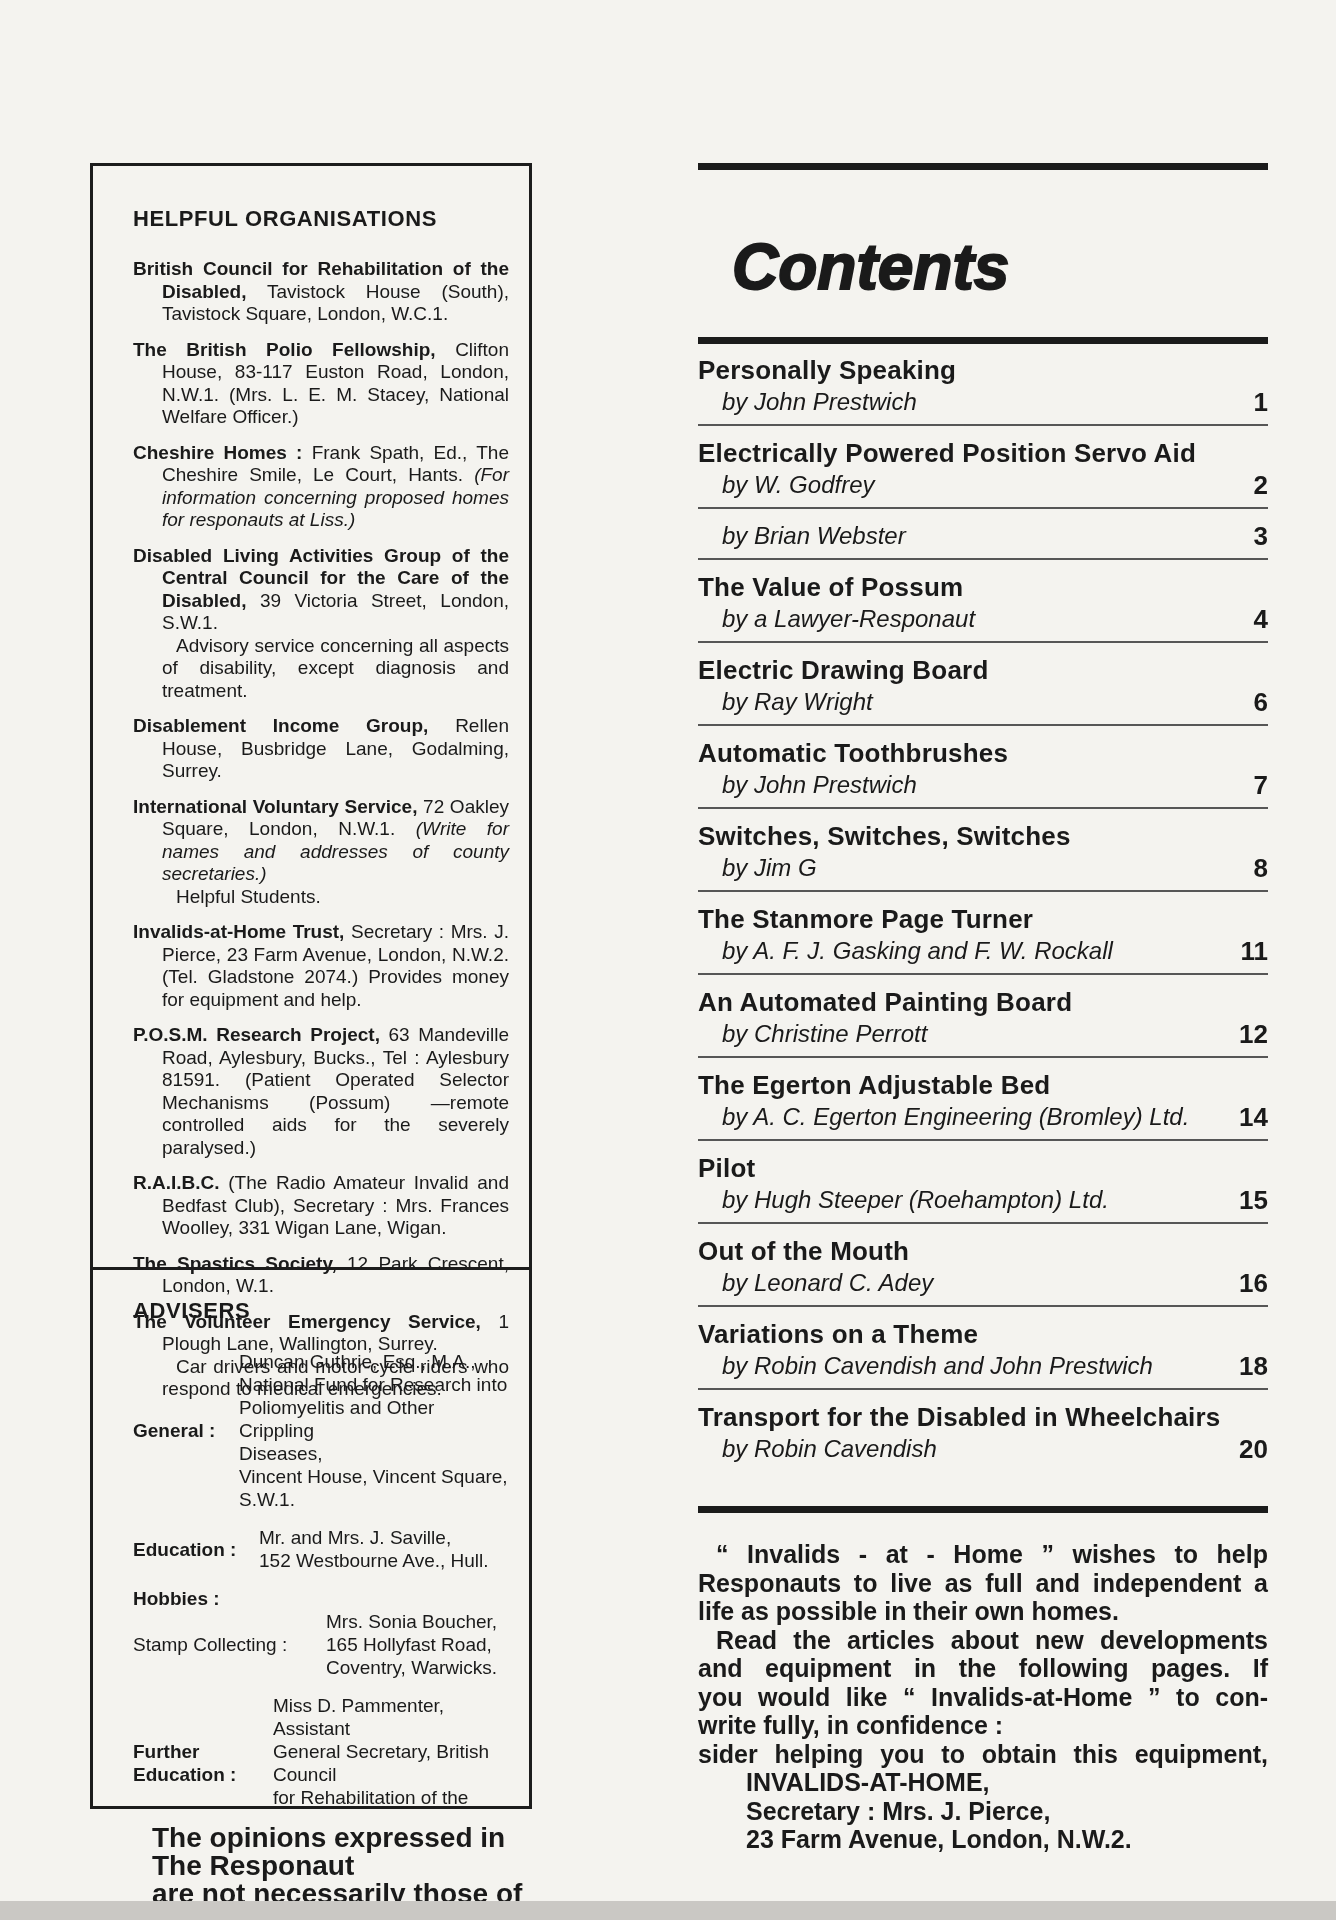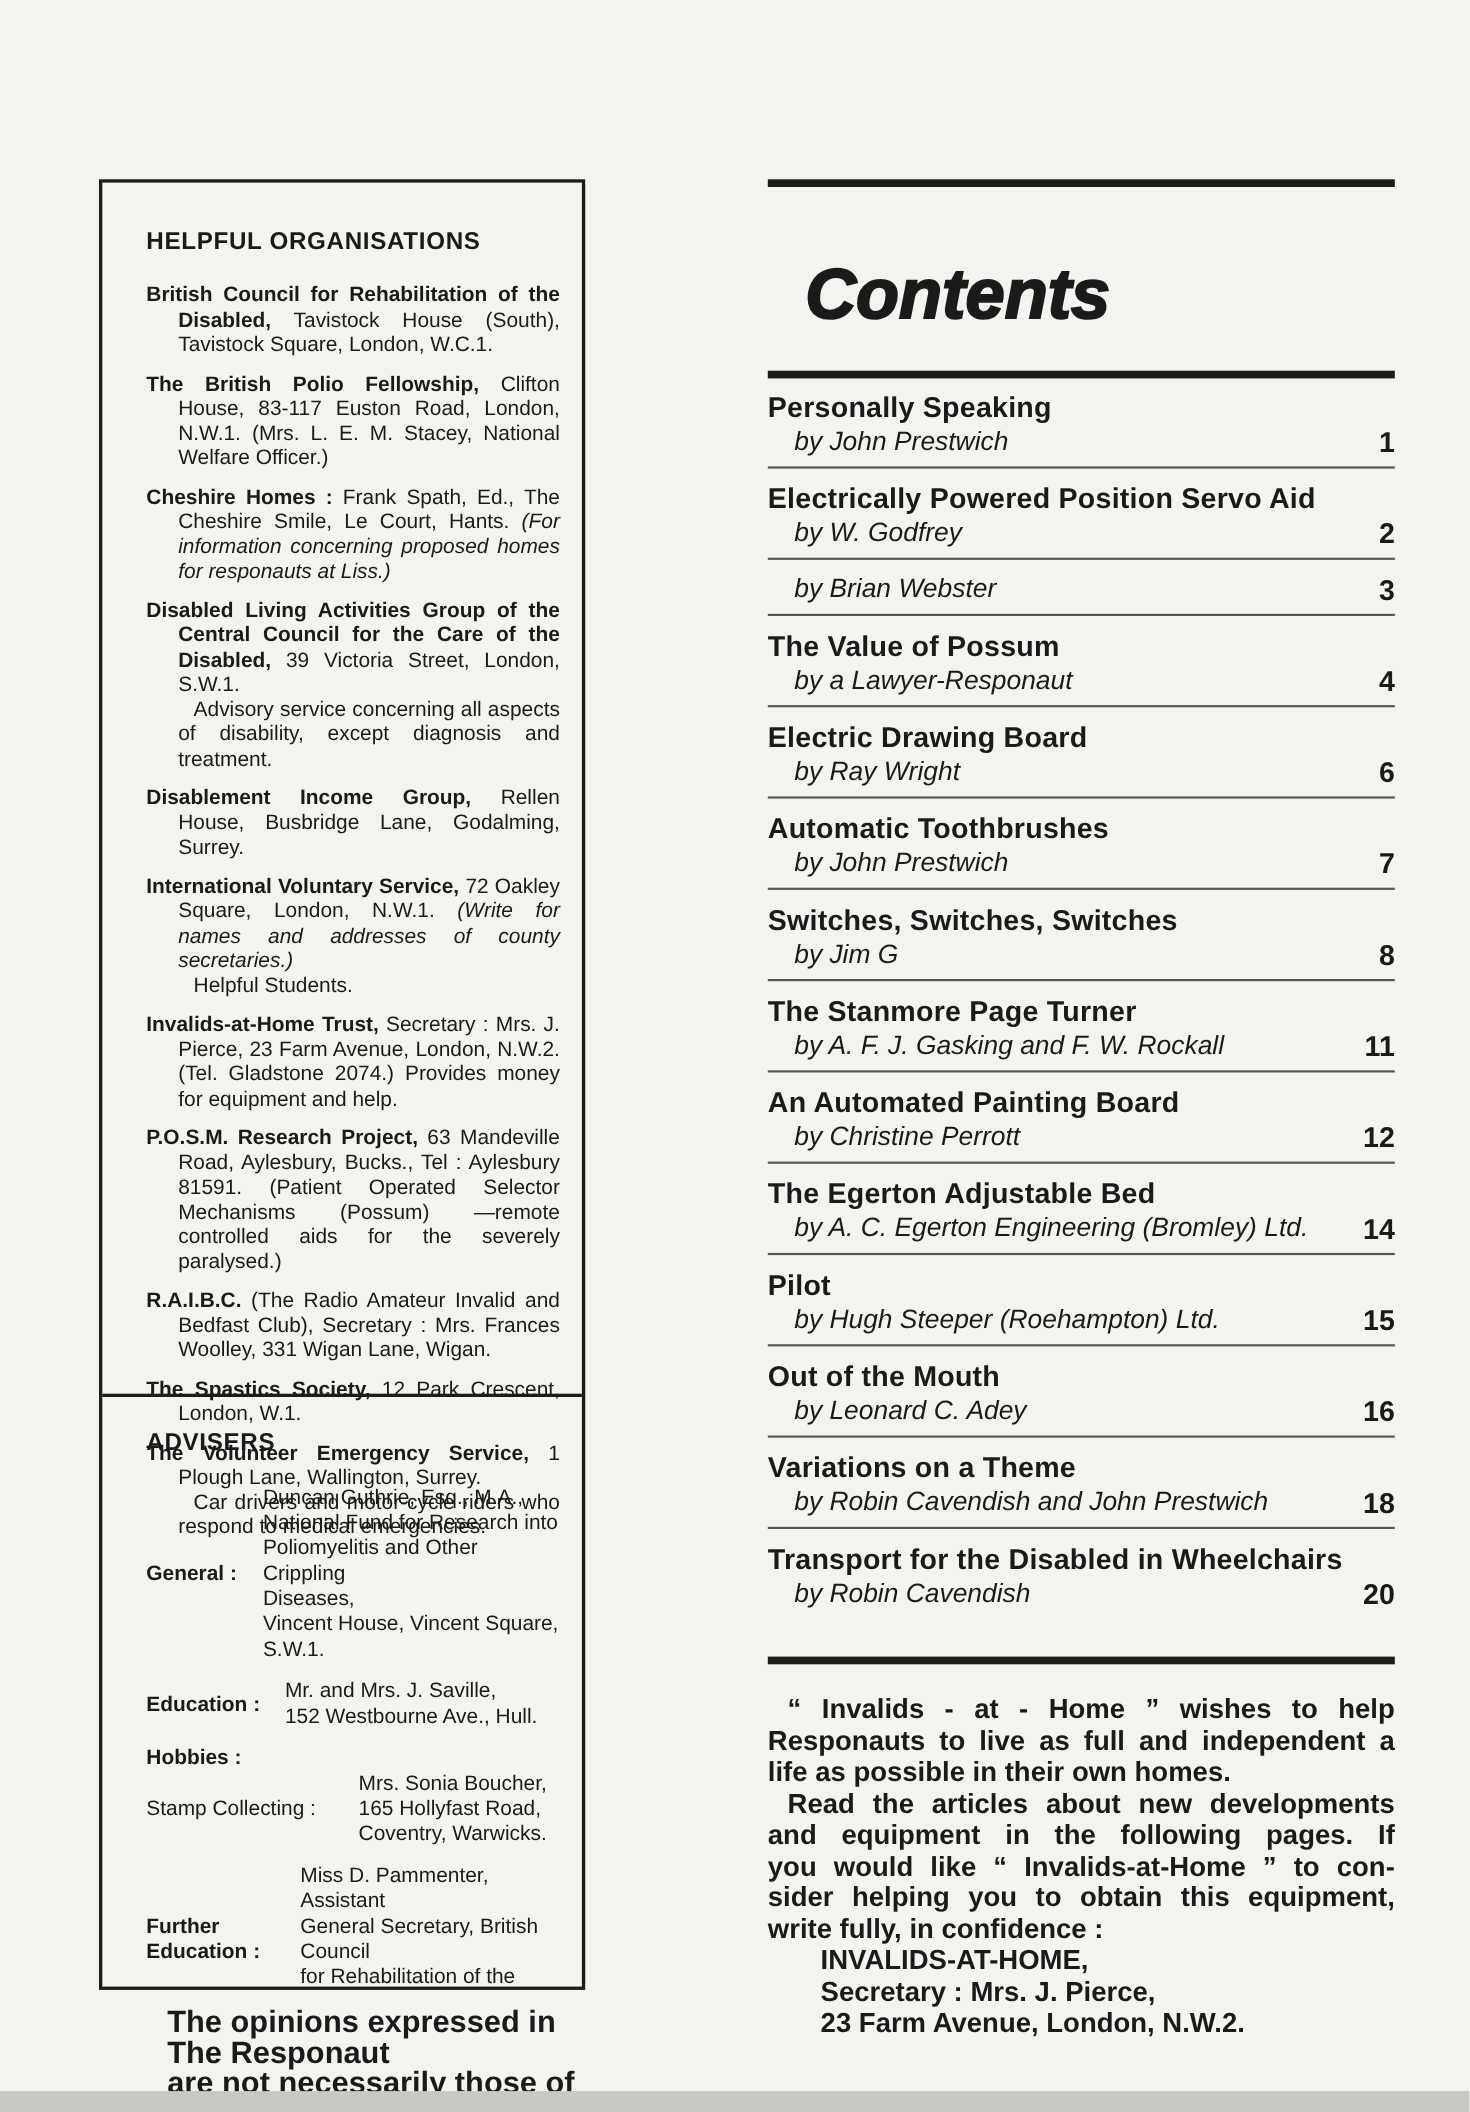--- a/index.html
+++ b/index.html
@@ -291,20 +291,20 @@
     </div>
   </div>
 <div class="rule-thick rule-bottom"></div>
 <div class="invalids">
     <div class="inv-line j ind">“ Invalids - at - Home ”  wishes  to  help</div>
     <div class="inv-line j">Responauts to live as full and independent a</div>
     <div class="inv-line">life as possible in their own homes.</div>
     <div class="inv-line j ind">Read the articles about new developments</div>
     <div class="inv-line j">and equipment in the following pages.  If</div>
     <div class="inv-line j">you would like  “ Invalids-at-Home ” to con-</div>
+    <div class="inv-line">write fully, in confidence :</div>
     <div class="inv-line j">sider helping you to obtain this equipment,</div>
-    <div class="inv-line">write fully, in confidence :</div>
     <div class="inv-line addr">INVALIDS-AT-HOME,</div>
     <div class="inv-line addr">Secretary :  Mrs. J. Pierce,</div>
     <div class="inv-line addr">23 Farm Avenue, London, N.W.2.</div>
   </div>
 
 <div class="bottom-band"></div>
 
 </body></html>

